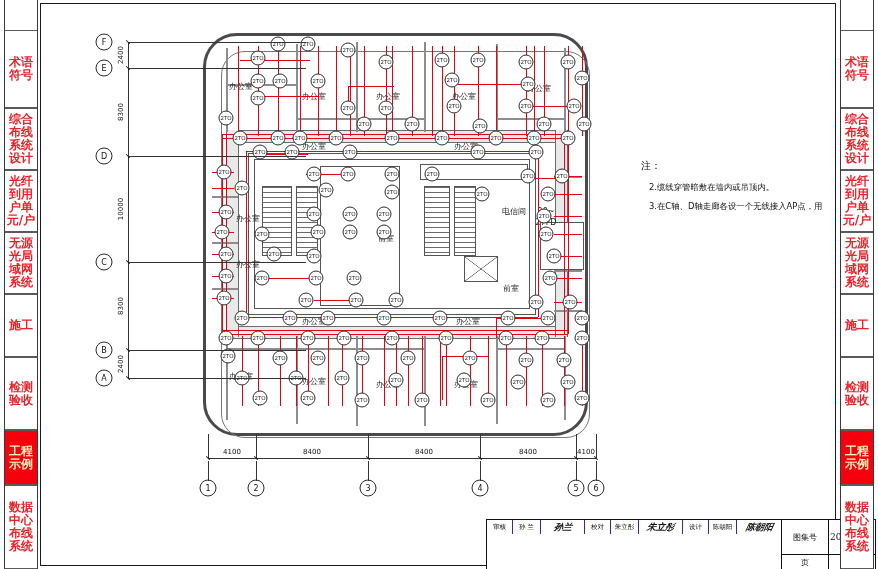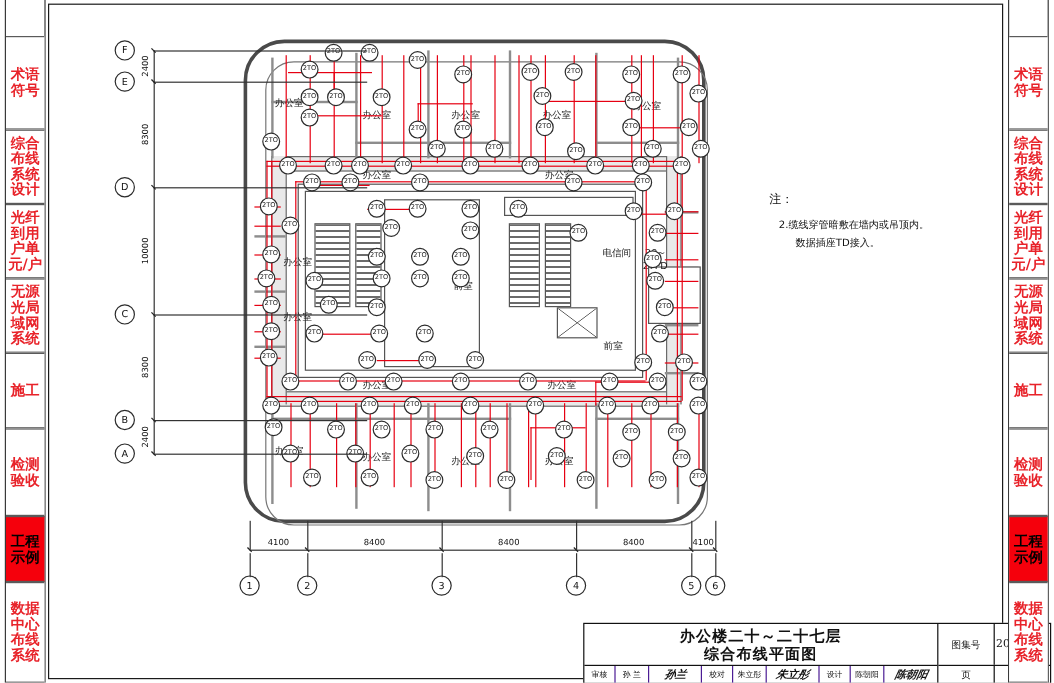--- a/index.html
+++ b/index.html
@@ -12,21 +12,21 @@
         box-sizing:border-box;background:#fff;}
   .rail.left{left:4px;}
   .rail.right{left:840px;}
   .tab{position:absolute;left:0;width:32px;box-sizing:border-box;
        border-top:1px solid #5a5a5a;border-bottom:1px solid #5a5a5a;
        display:flex;align-items:center;justify-content:center;background:#fff;}
   .tab .txt{writing-mode:horizontal-tb;color:#e8232a;font-weight:bold;
        font-size:12px;line-height:13px;text-align:center;letter-spacing:0px;
        font-family:"DejaVu Sans",sans-serif;}
   .tab.active{background:#f5000c;}
-  .tab.active .txt{color:#000000;}
+  .tab.active .txt{color:#fef9c3;}
 
   
   .frame{position:absolute;left:40px;top:3px;width:796px;height:563px;
          border:1.6px solid #1a1a1a;box-sizing:border-box;background:#fff;}
 
   
   .plan{position:absolute;left:155px;top:22px;width:400px;height:420px;}
 
   .bldg-outline{position:absolute;left:7px;top:7px;width:385px;height:403px;
         border:3px solid #4a4a4a;border-radius:34px;box-sizing:border-box;background:#fff;}
@@ -485,30 +485,26 @@
         <div class="dim-txt dim-v" style="left: -75px; top: 183px;">10000</div>
         <div class="dim-txt dim-v" style="left: -75px; top: 280px;">8300</div>
         <div class="dim-txt dim-v" style="left: -75px; top: 338px;">2400</div>
       </div>
   </div>
 
   <div class="notes">
     <div class="hd">注：</div>
     <div id="notesList">
         <div class="ln"><span>2.缆线穿管暗敷在墙内或吊顶内。</span></div>
-        <div class="ln sub"><span>数据插座TD接入。</span></div>
+        <div class="ln"><span>3.在C轴、D轴走廊各设一个无线接入AP点，用</span></div>
       </div>
   </div>
 
   <div class="tb">
     <div class="tb-main">
-      <div class="tb-title">
-        <div class="t1">办公楼二十～二十七层</div>
-        <div class="t2">综合布线平面图</div>
-      </div>
       <div class="tb-sign" id="sigRow">
           <div class="c" style="flex: 0 0 26px;">审核</div>
           <div class="c" style="flex: 0 0 28px;">孙 兰</div>
           <div class="c" style="flex: 0 0 44px;">
             <span class="sigimg">孙兰</span>
           </div>
           <div class="c" style="flex: 0 0 26px;">校对</div>
           <div class="c" style="flex: 0 0 28px;">朱立彤</div>
           <div class="c" style="flex: 0 0 44px;">
             <span class="sigimg">朱立彤</span>

